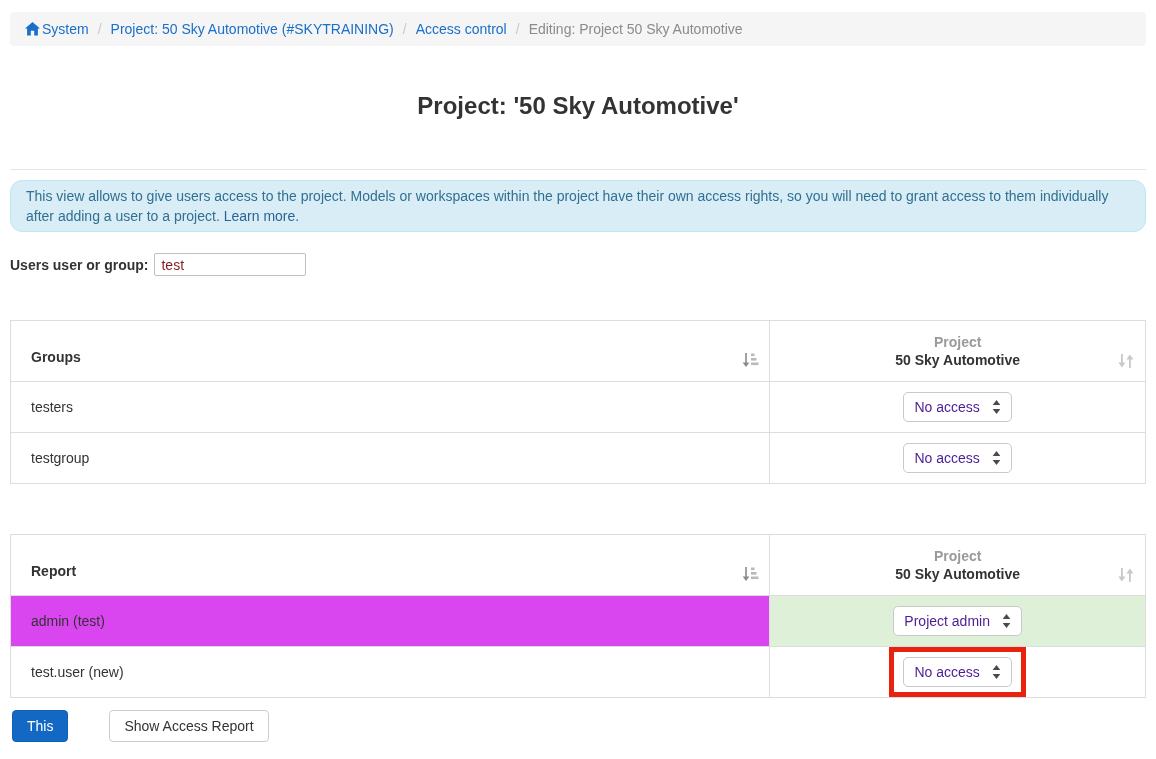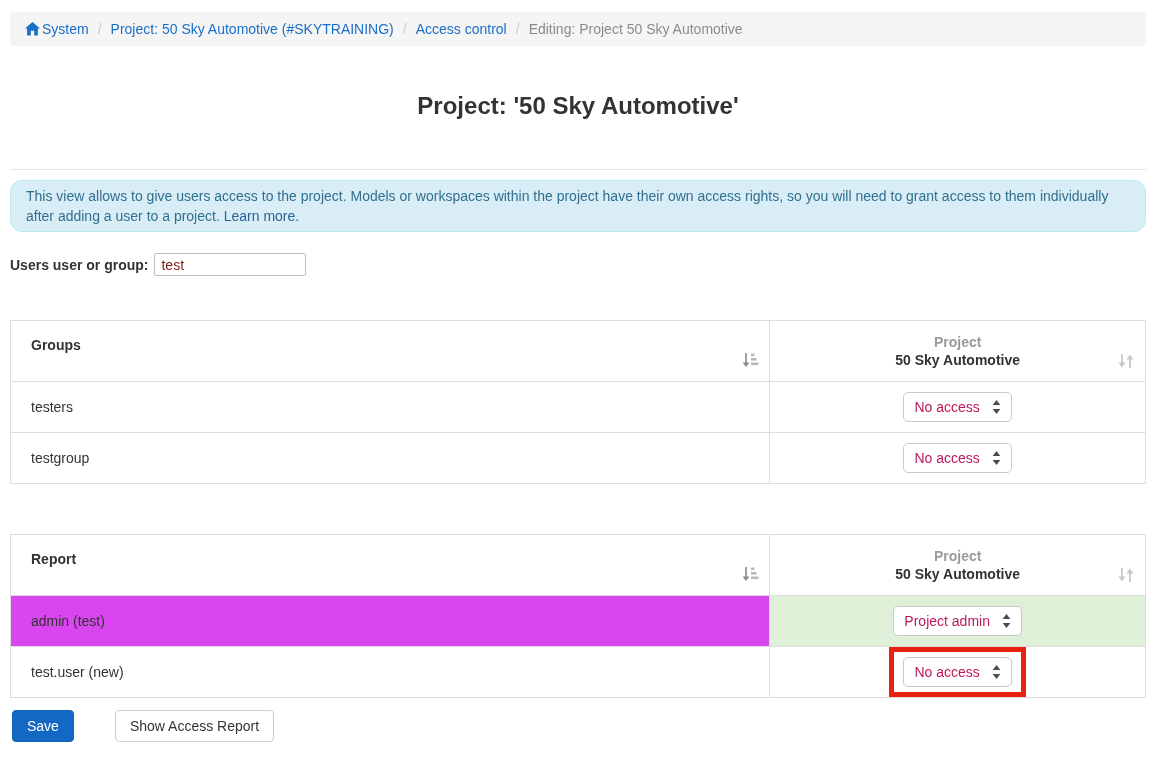--- a/index.html
+++ b/index.html
@@ -21,35 +21,35 @@
   
   .find-row{margin:21px 10px 0;display:flex;align-items:center;}
   .find-label{font-weight:bold;}
   .find-input{margin-left:6px;width:138px;height:15px;border:1px solid #bfbfbf;border-radius:2px;
               padding:3px 6px;font:14px "Liberation Sans",sans-serif;color:#7f1d1d;}
   
   .tbl-wrap{margin:0 10px;}
   .gw{margin-top:44px;} .uw{margin-top:50px;}
   table.access{width:100%;border-collapse:collapse;background:#fff;}
   table.access th,table.access td{border:1px solid #ddd;}
-  th.col-name{width:66.9%;text-align:left;vertical-align:bottom;padding:8px 8px 28px 20px;
+  th.col-name{width:66.9%;text-align:left;vertical-align:bottom;padding:8px 8px 16px 20px;
               font-weight:bold;position:relative;border-bottom-width:2px;}
   th.col-project{text-align:center;vertical-align:middle;position:relative;border-bottom-width:2px;height:58px;}
   .proj-top{color:#9a9a9a;font-weight:bold;line-height:18px;}
   .proj-bottom{color:#333;font-weight:bold;line-height:18px;}
   .sort-amount{position:absolute;right:10px;bottom:12px;cursor:pointer;}
   .sort-updown{position:absolute;right:10px;bottom:12px;cursor:pointer;}
   td.cell-name{height:50px;padding:0 8px 0 20px;}
   td.cell-access{height:50px;text-align:center;padding:0;}
   tr.row-danger td.cell-name{background:#d946ef;}
   td.cell-success{background:#dff0d8;}
   
   .select-control{display:inline-flex;align-items:center;gap:12px;background:#fff;
                   border:1px solid #c9c9c9;border-radius:5px;padding:5px 10px;cursor:pointer;
-                  font-size:14px;color:#be185d;line-height:18px;vertical-align:middle;}
+                  font-size:14px;color:#4c1d95;line-height:18px;vertical-align:middle;}
   .highlight-box{display:inline-block;border:5px solid #e8220e;padding:5px 9px;line-height:0;vertical-align:middle;}
   
   .actions{margin:12px 10px 0;display:flex;align-items:center;}
   .btn{font:14px "Liberation Sans",sans-serif;border-radius:4px;padding:7px 14px;cursor:pointer;line-height:16px;}
   .btn-save{background:#1368c4;border:1px solid #1061b8;color:#fff;margin-left:2px;}
   .btn-report{background:#fff;border:1px solid #ccc;color:#333;margin-left:41px;}
 </style>
 </head>
 <body>
 
@@ -189,17 +189,17 @@
                   </svg>
               </span>
             </span>
           </td>
         </tr>
       </tbody>
     </table>
   </div>
 
   <div class="actions">
-    <button class="btn btn-save">Save</button>
+    <button class="btn btn-save">This</button>
     <button class="btn btn-report">Show Access Report</button>
   </div>
 
 </div>
 
 </body></html>

